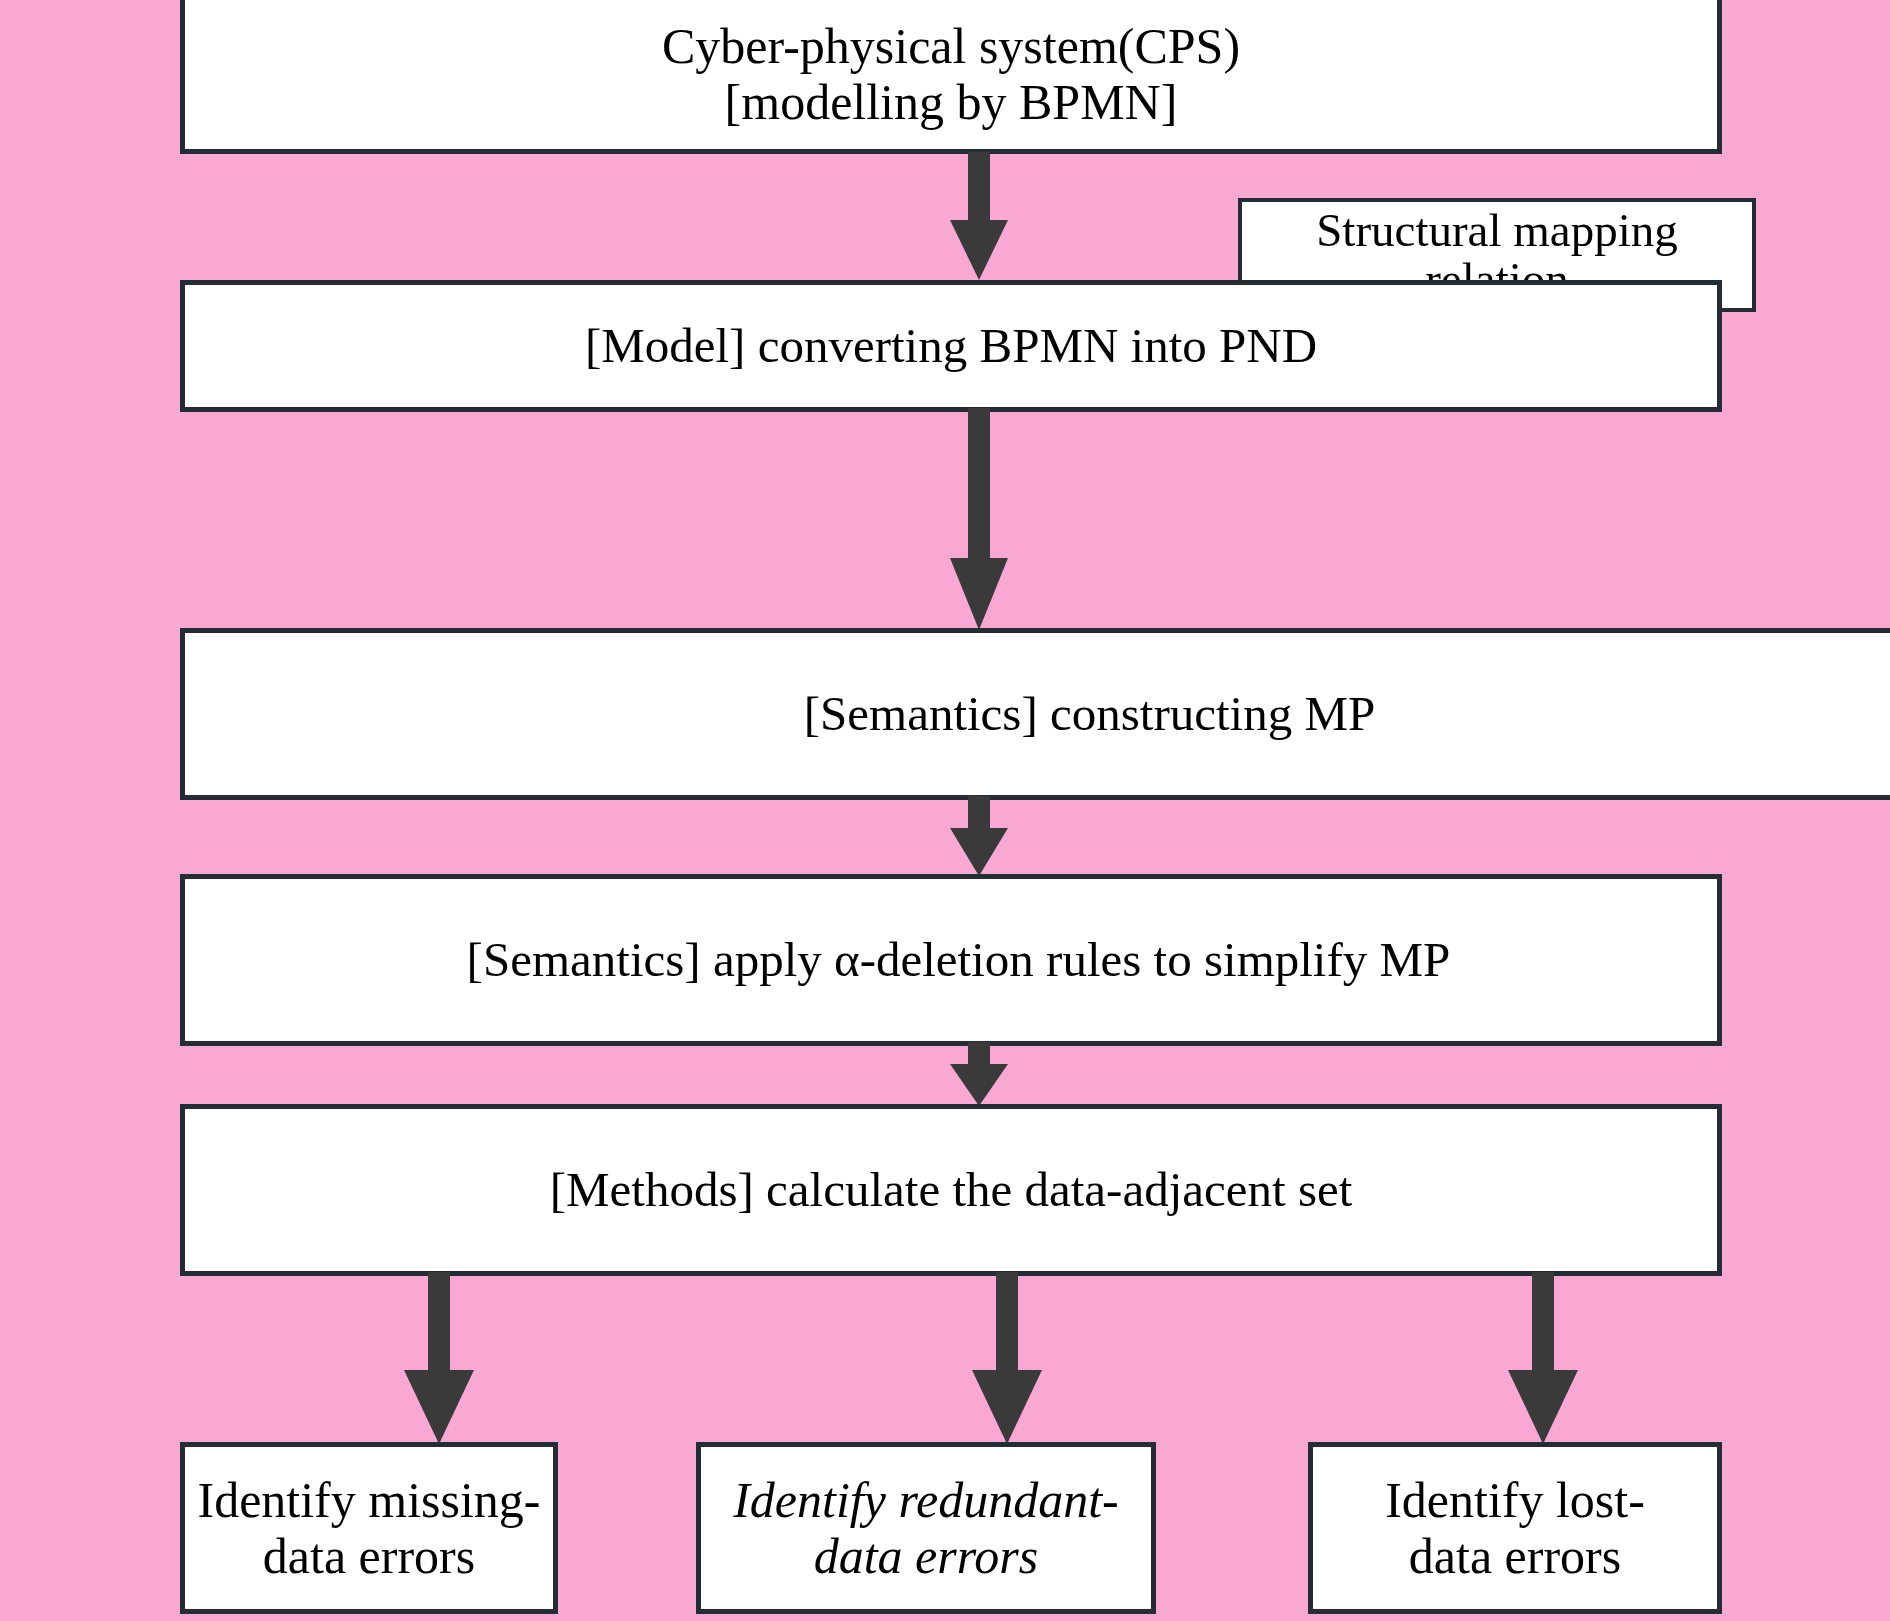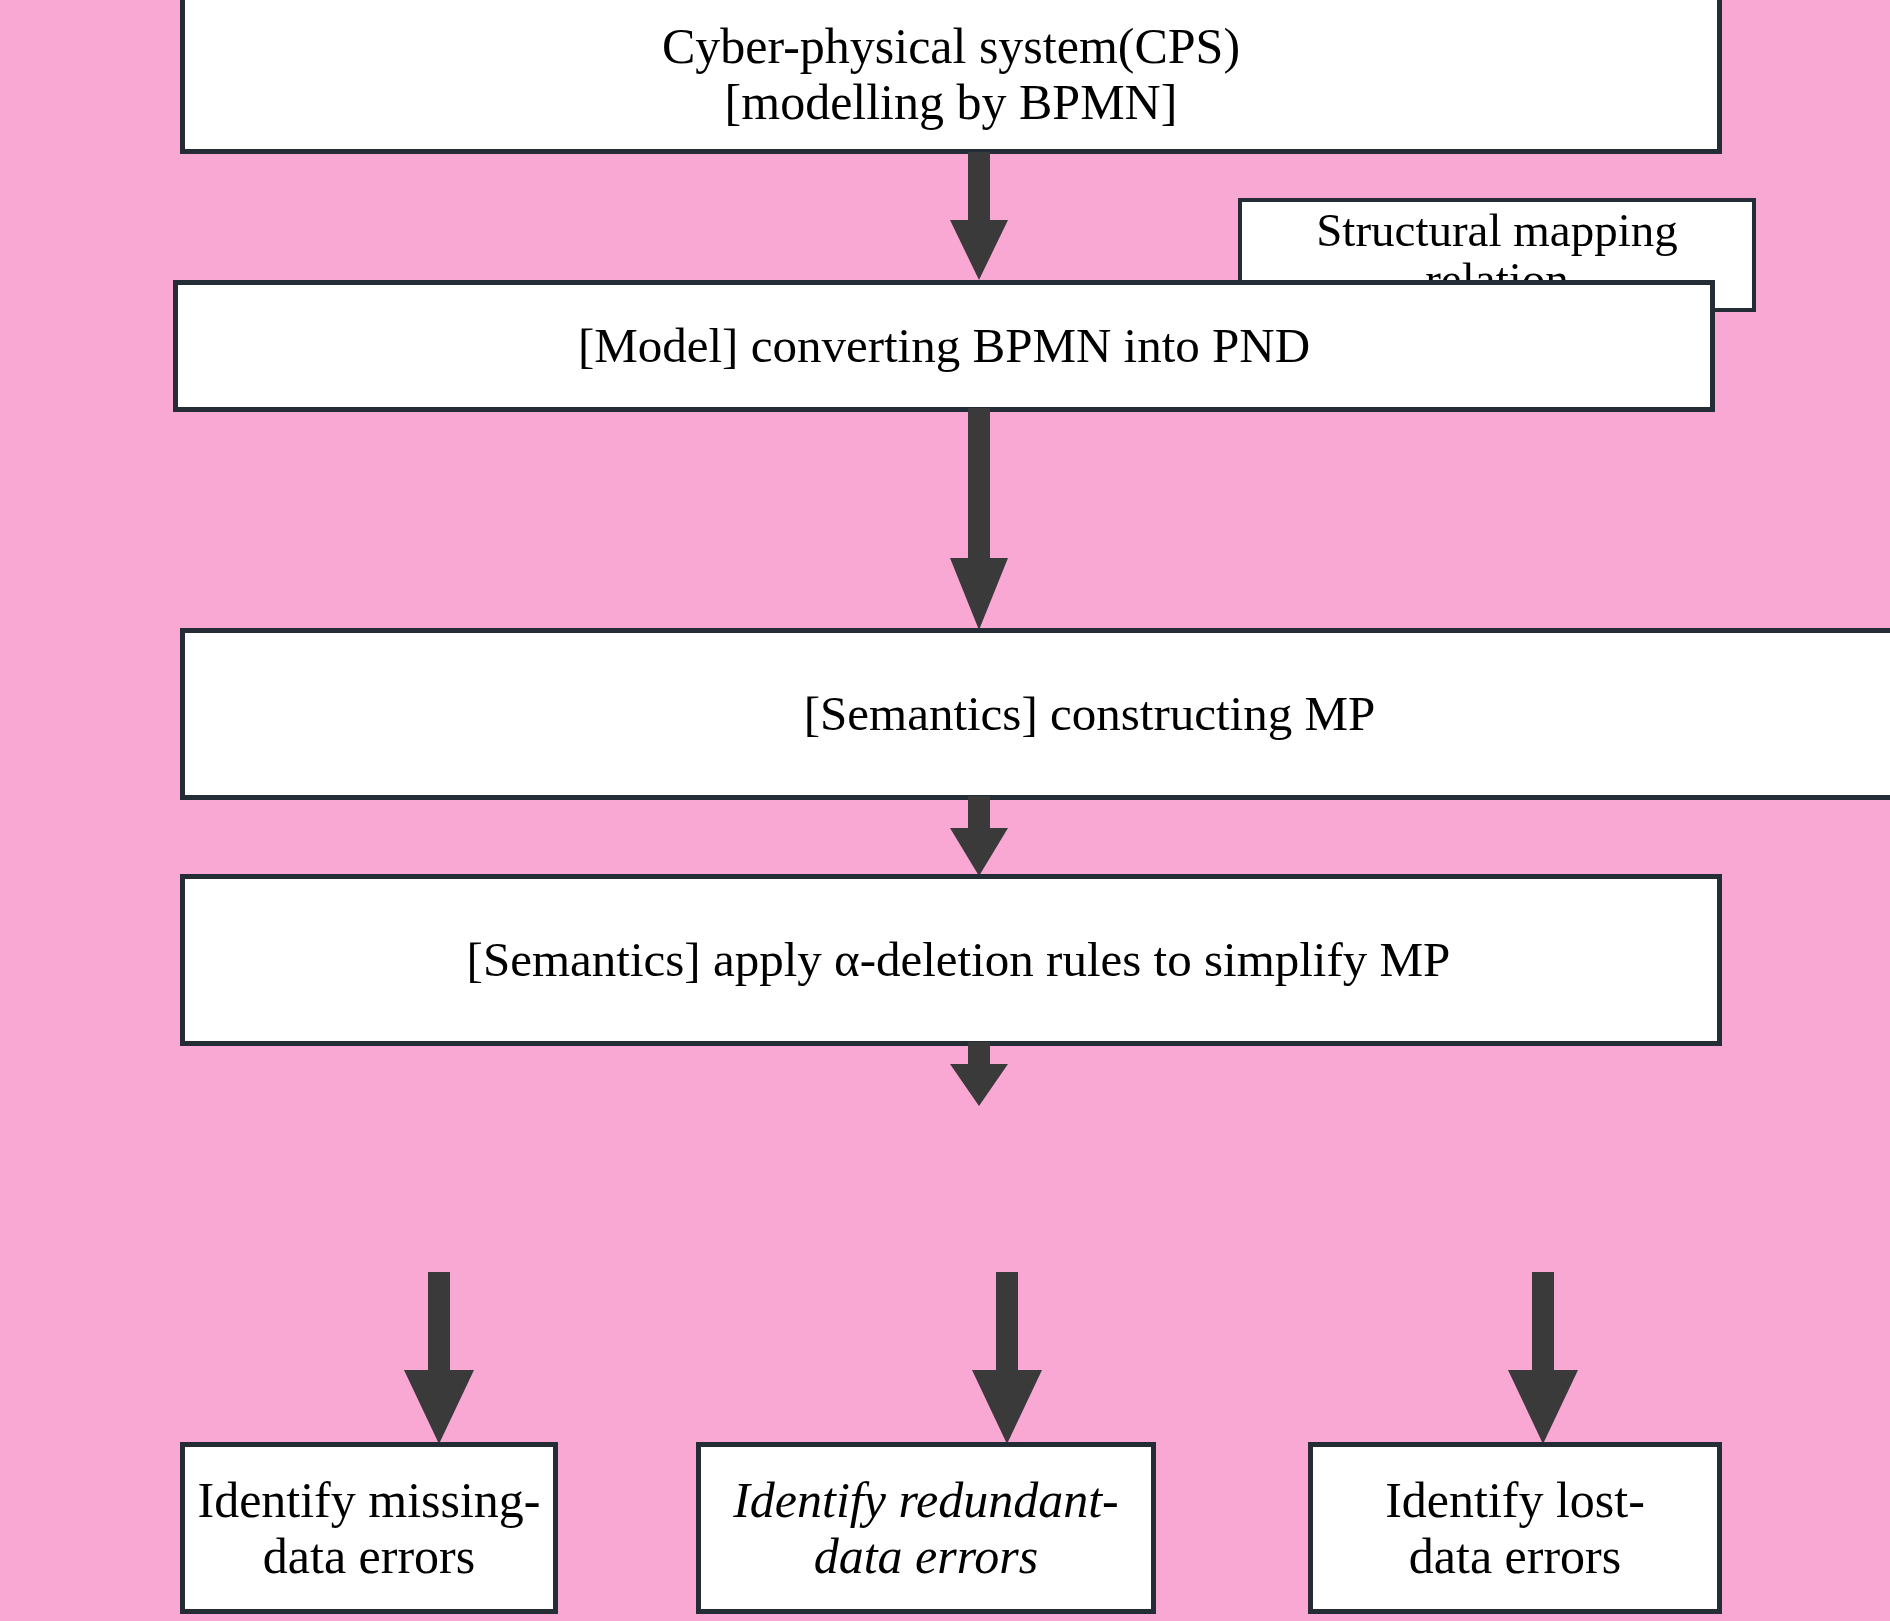--- a/index.html
+++ b/index.html
@@ -36,21 +36,21 @@
   .node .label {
     display: block;
     white-space: pre-line;
     padding: 0 8px;
   }
 
   
   .main-node { font-size: 49px; }
 
   #node-cps        { left: 180px; top: -6px;   width: 1542px; height: 160px; font-size: 50px; }
-  #node-convert    { left: 173px; top: 280px;  width: 1542px; height: 132px; align-items: center; }
+  #node-convert    { left: 180px; top: 280px;  width: 1542px; height: 132px; align-items: center; }
   #node-construct  { left: 180px; top: 628px;  width: 1819px; height: 172px; }
   #node-alpha      { left: 180px; top: 874px;  width: 1542px; height: 172px; padding-left: 15px; }
   #node-methods    { left: 180px; top: 1104px; width: 1542px; height: 172px; }
 
   
   #node-mapping {
     left: 1238px;
     top: 198px;
     width: 518px;
     height: 114px;
@@ -132,20 +132,23 @@
   <div class="node main-node" id="node-alpha">
     <span class="label">[Semantics] apply α-deletion rules to simplify MP</span>
   </div>
 
   <span class="arrow" id="arrow-4">
     <svg width="110" height="66" viewBox="0 0 110 66" aria-hidden="true">
       <polygon points="44,0 66,0 66,22 84,22 55,64 26,22 44,22" fill="#3a3a3a"></polygon>
     </svg>
   </span>
 
+  <div class="node main-node" id="node-methods">
+    <span class="label">[Methods] calculate the data-adjacent set</span>
+  </div>
 
   <span class="arrow" id="arrow-5">
     <svg width="110" height="175" viewBox="0 0 110 175" aria-hidden="true">
       <polygon points="44,0 66,0 66,98 90,98 55,172 20,98 44,98" fill="#3a3a3a"></polygon>
     </svg>
   </span>
 
   <span class="arrow" id="arrow-6">
     <svg width="110" height="175" viewBox="0 0 110 175" aria-hidden="true">
       <polygon points="44,0 66,0 66,98 90,98 55,172 20,98 44,98" fill="#3a3a3a"></polygon>

